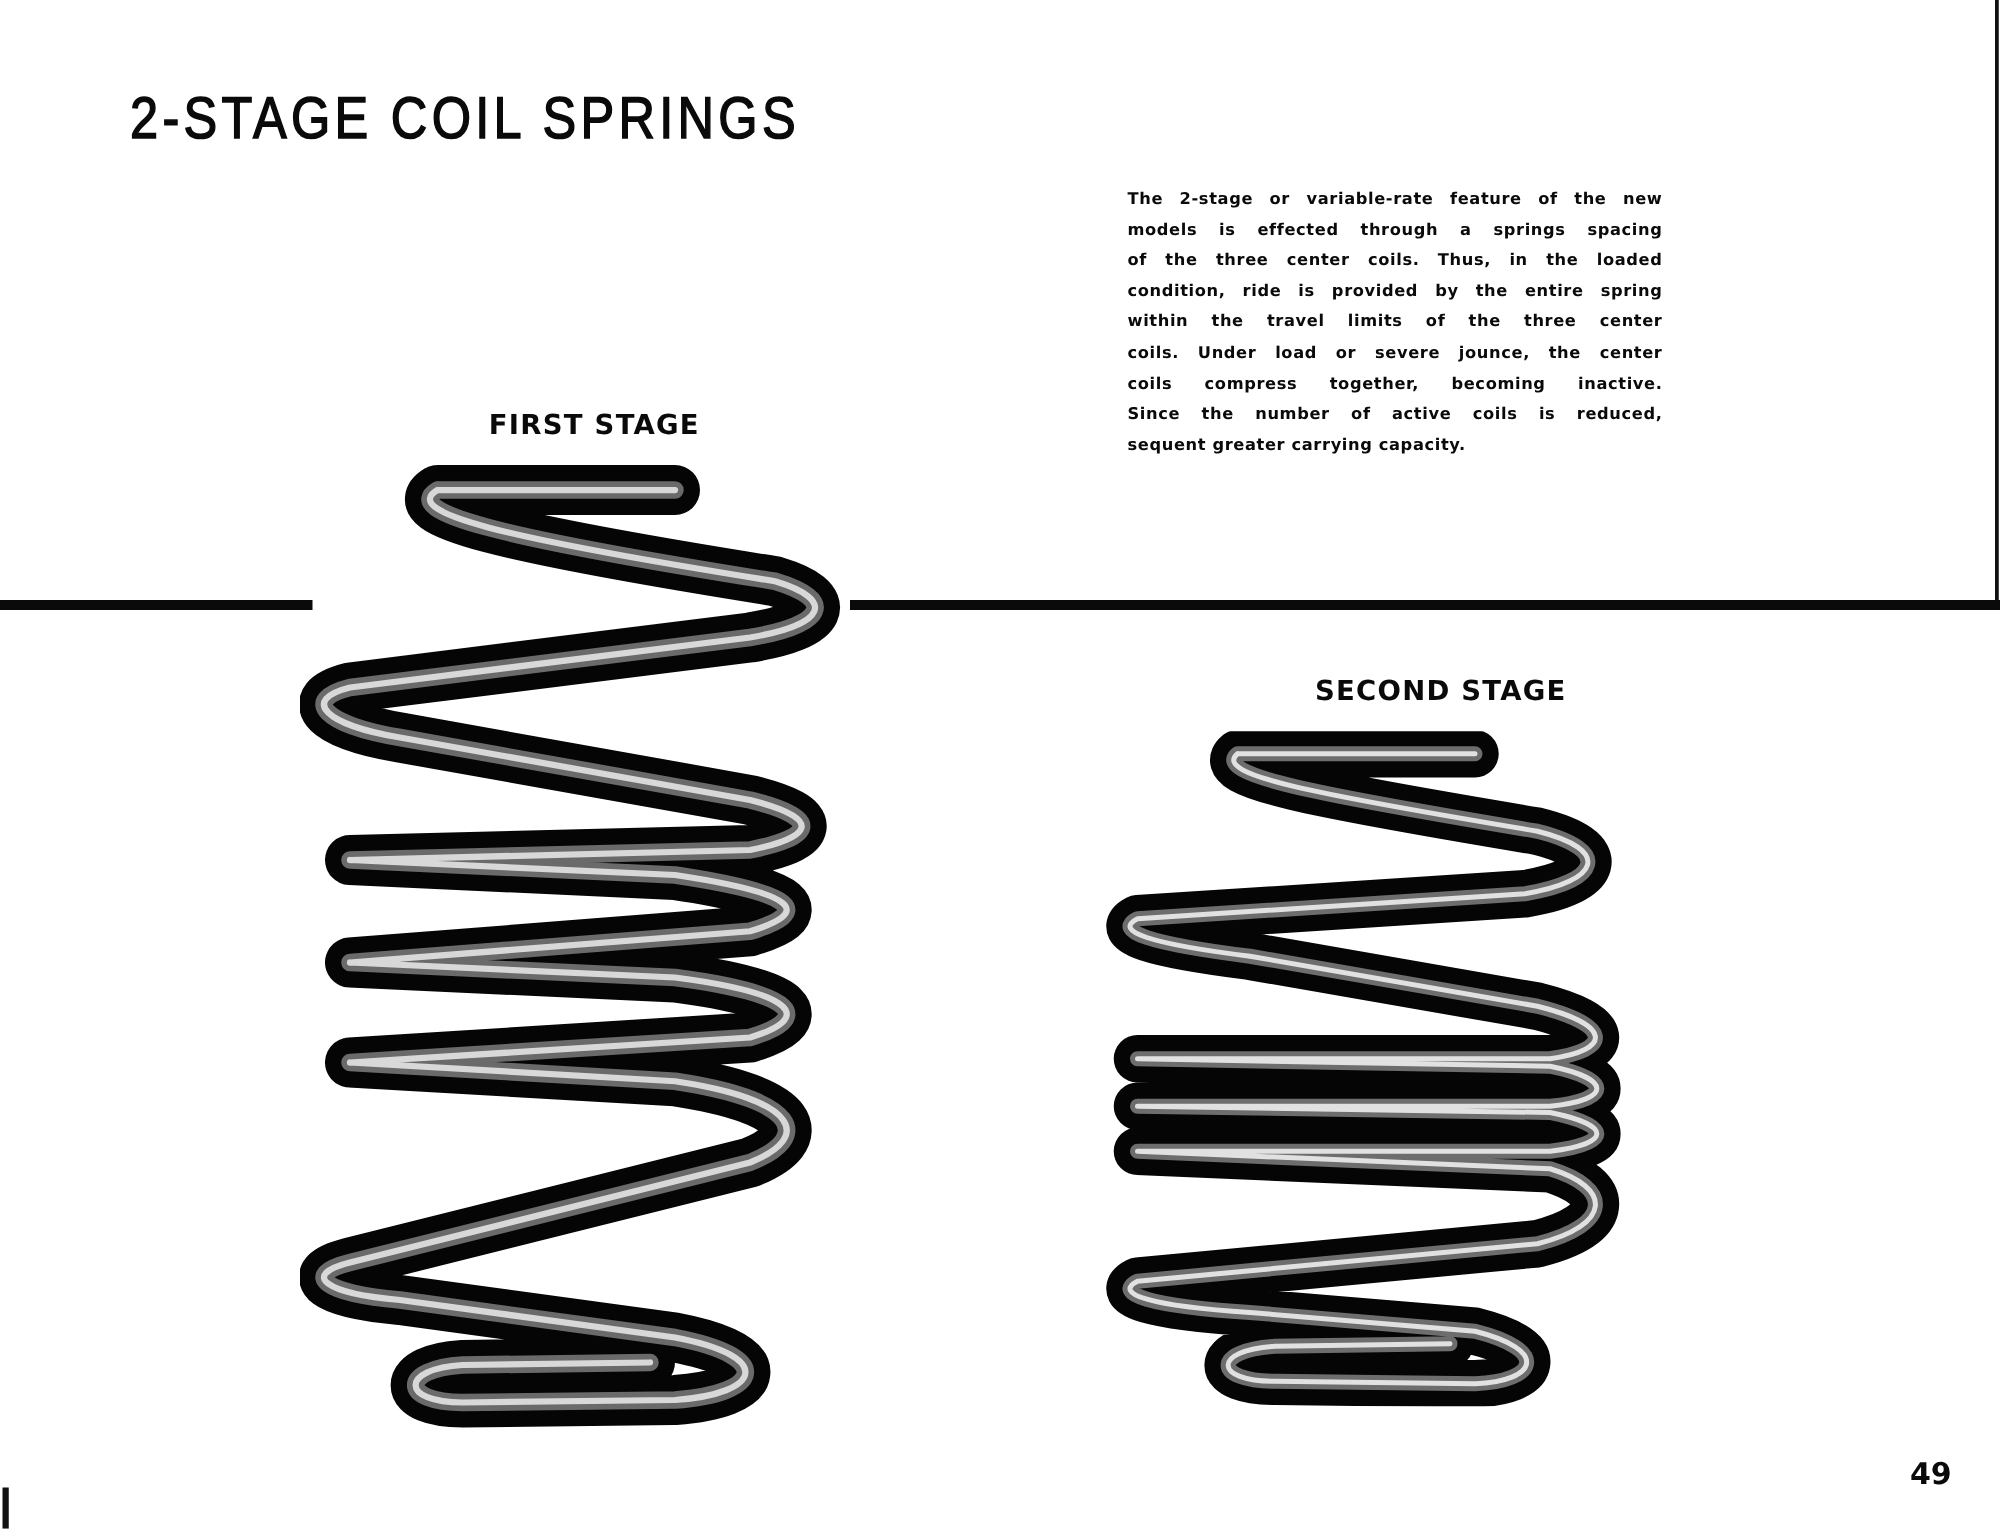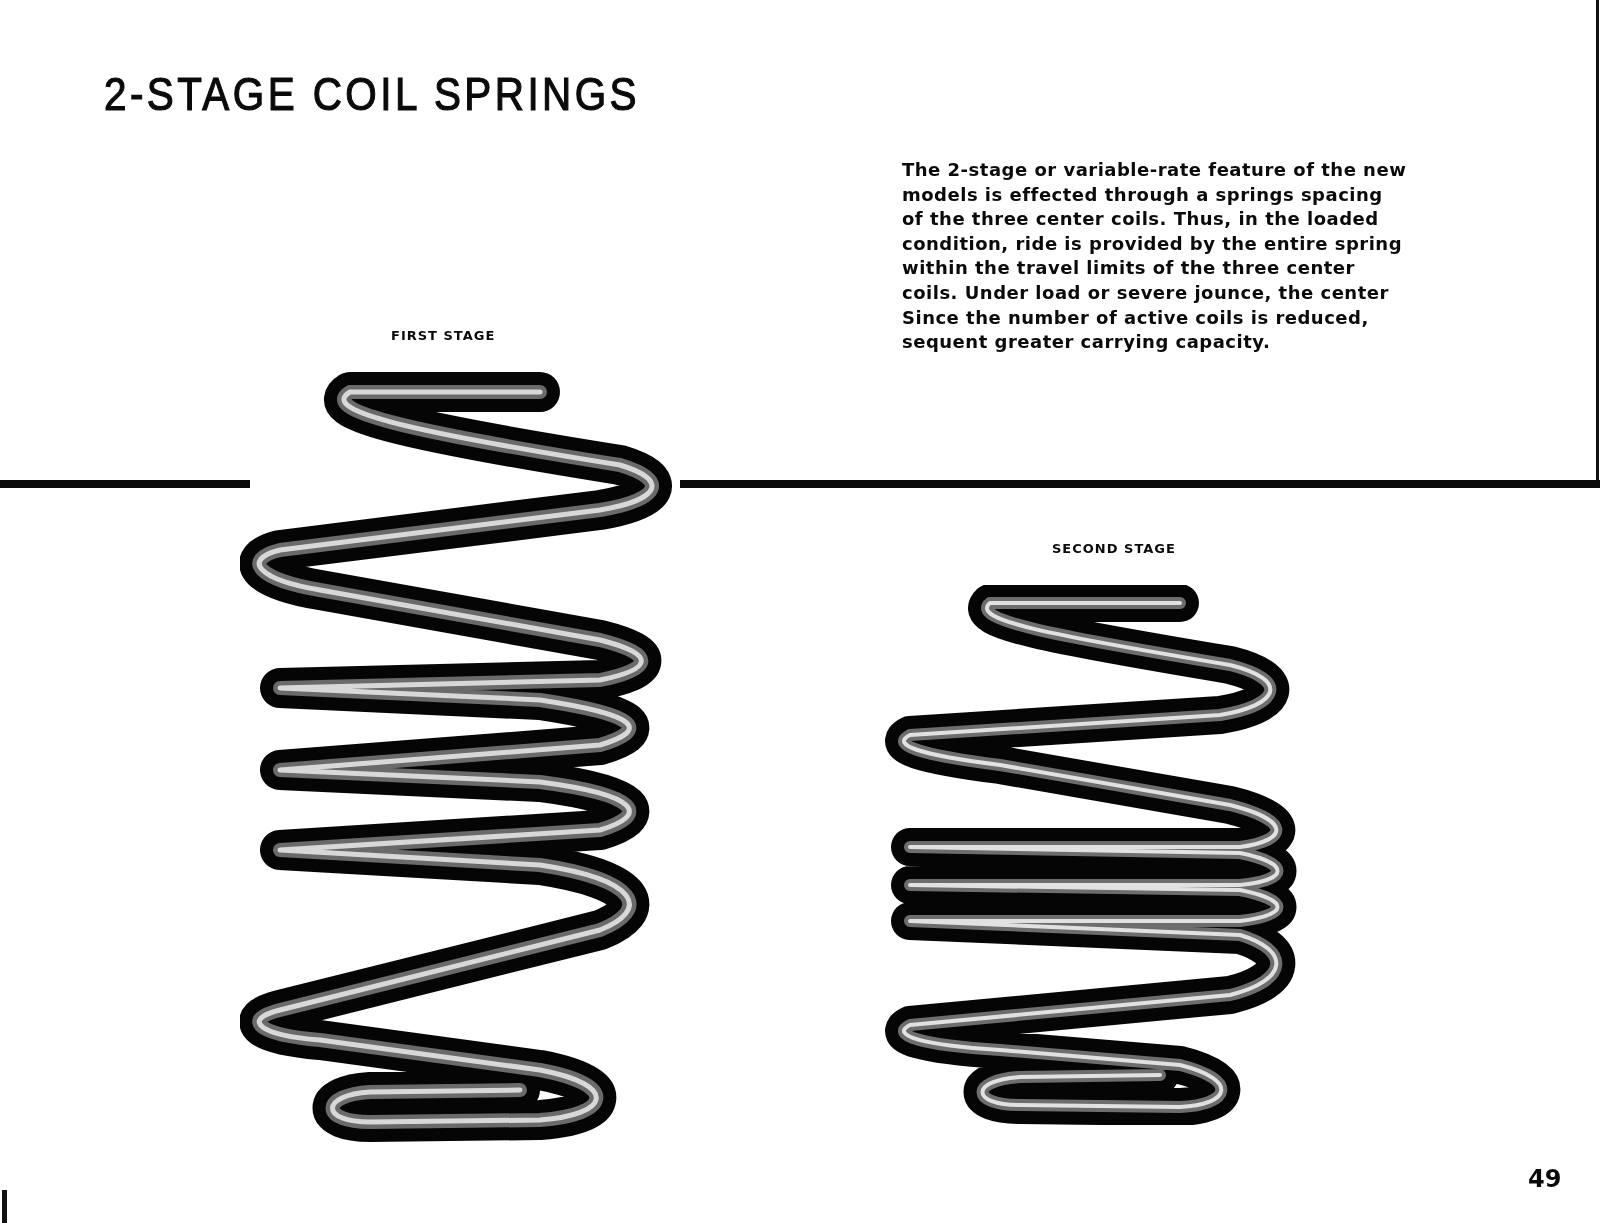--- a/index.html
+++ b/index.html
@@ -8,30 +8,30 @@
       font-family: "DejaVu Sans", sans-serif; color: #0a0a0a;
     }
     .page-title {
       position: absolute; left: 104px; top: 70px;
       font-family: "Liberation Sans", sans-serif; font-weight: 400;
       font-size: 47px; letter-spacing: 4px; transform: scaleX(0.86);
       transform-origin: left top; white-space: nowrap; line-height: 1;
       -webkit-text-stroke: 1.2px #0a0a0a;
     }
     .desc {
-      position: absolute; left: 902px; top: 158px; width: 428px;
+      position: absolute; left: 902px; top: 148px; width: 428px;
       font-family: "DejaVu Sans", sans-serif; font-weight: bold;
-      font-size: 18px; line-height: 24.6px; letter-spacing: 0.5px;
+      font-size: 13px; line-height: 24.6px; letter-spacing: 0.5px;
       text-align: justify;
     }
     .desc .ln { display: block; text-align: justify; text-align-last: justify; white-space: nowrap; }
     .desc .ln.last { text-align-last: left; }
     .stage-label {
       position: absolute; font-family: "DejaVu Sans", sans-serif;
-      font-weight: bold; font-size: 13px; letter-spacing: 1px; white-space: nowrap;
+      font-weight: bold; font-size: 22px; letter-spacing: 1px; white-space: nowrap;
     }
     .label-first { left: 391px; top: 328px; }
     .label-second { left: 1034px; top: 541px; margin-left: 18px; }
     .rule { position: absolute; top: 480px; height: 8px; background: #0a0a0a; }
     .rule-left { left: 0; width: 250px; }
     .rule-right { left: 680px; width: 920px; }
     .edge-line { position: absolute; left: 1596px; top: 0; width: 3px; height: 484px; background: #111; }
     .page-number {
       position: absolute; left: 1528px; top: 1165px;
       font-family: "DejaVu Sans", sans-serif; font-weight: bold; font-size: 24px;
@@ -48,20 +48,21 @@
 
   <div class="page-title">2-STAGE COIL SPRINGS</div>
 
   <div class="desc">
     <span class="ln">The 2-stage or variable-rate feature of the new</span>
     <span class="ln">models is effected through a springs spacing</span>
     <span class="ln">of the three center coils. Thus, in the loaded</span>
     <span class="ln">condition, ride is provided by the entire spring</span>
     <span class="ln">within the travel limits of the three center</span>
     <span class="ln">coils. Under load or severe jounce, the center</span>
+    <span class="ln">coils compress together, becoming inactive.</span>
     <span class="ln">Since the number of active coils is reduced,</span>
     <span class="ln last">sequent greater carrying capacity.</span>
   </div>
 
   <div class="edge-line"></div>
   <div class="rule rule-left"></div>
   <div class="rule rule-right"></div>
 
   <div class="stage-label label-first">FIRST STAGE</div>
   <div class="stage-label label-second">SECOND STAGE</div>

